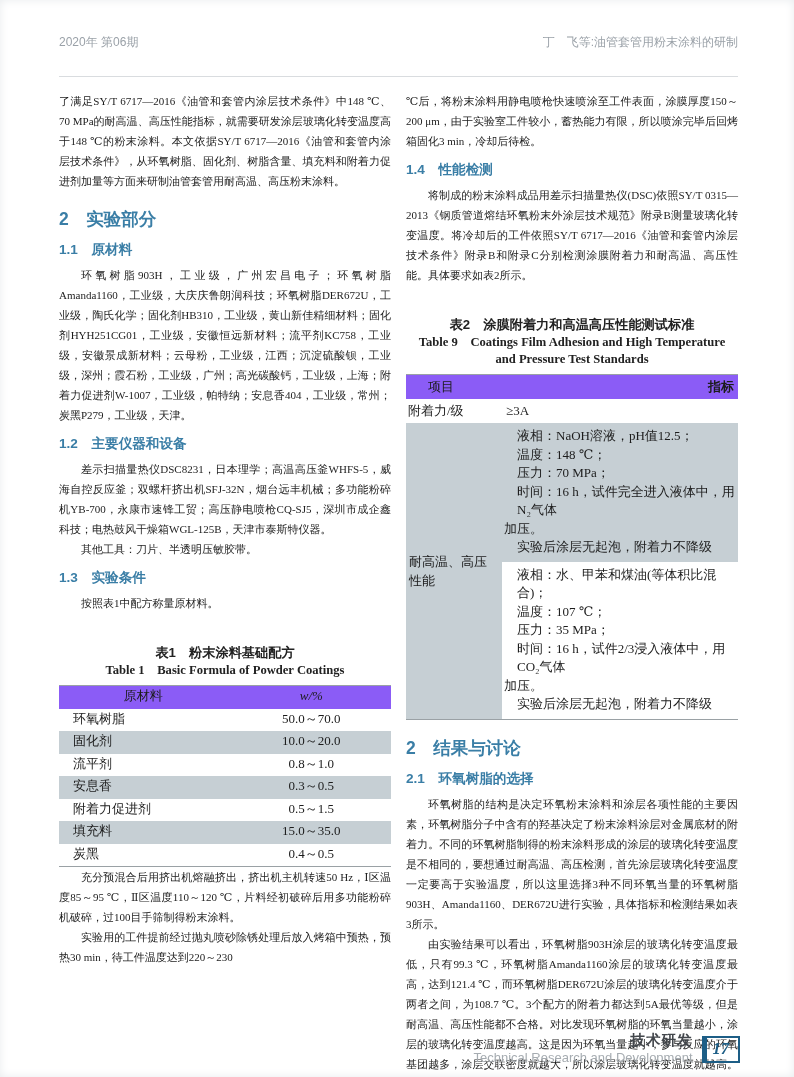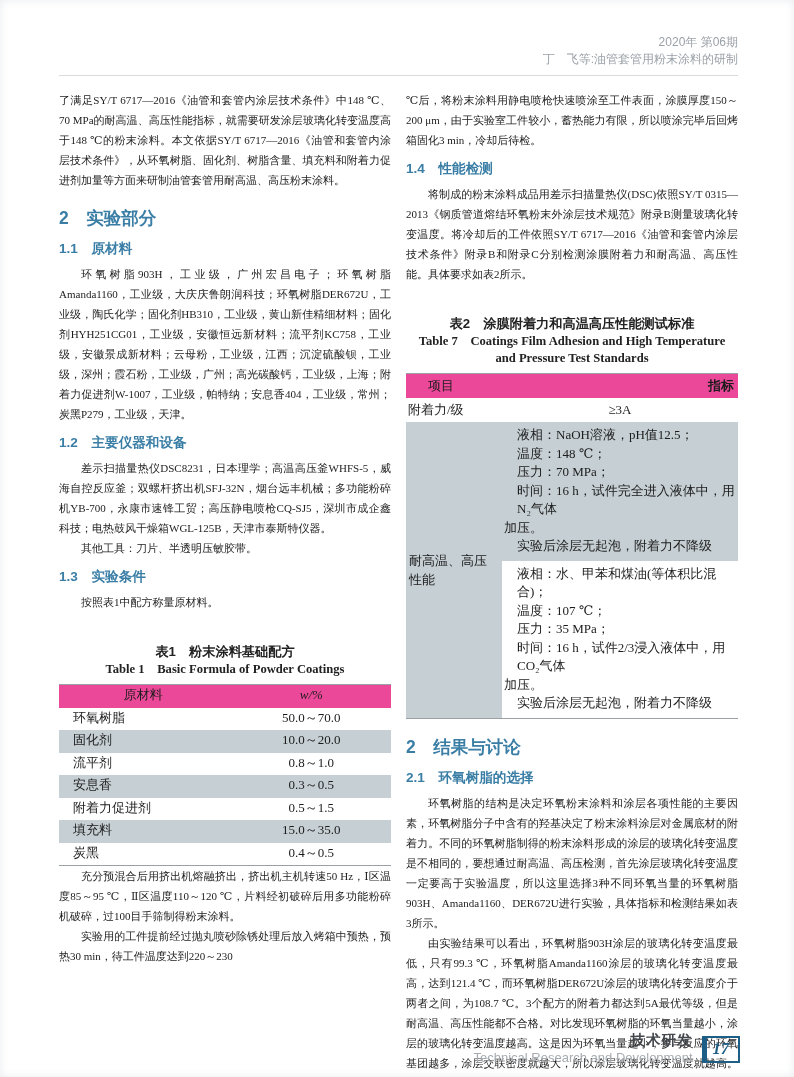--- a/index.html
+++ b/index.html
@@ -5,21 +5,21 @@
   html,body{margin:0;padding:0;}
   body{
     width:794px;height:1077px;position:relative;background:#ffffff;
     font-family:"Liberation Serif","DejaVu Serif",serif;color:#1c1c1c;
     box-shadow:inset 0 0 10px #e9ecee;overflow:hidden;
   }
   .page{padding:34px 56px 0 59px;position:relative;height:100%;box-sizing:border-box;}
   .hdr{
     display:flex;justify-content:space-between;align-items:flex-end;
     font-family:"Liberation Sans","DejaVu Sans",sans-serif;
-    font-size:12px;color:#9aa1a8;border-bottom:1px solid #d9dcdf;padding-bottom:7px;flex-direction:column;
+    font-size:12px;color:#9aa1a8;border-bottom:1px solid #d9dcdf;padding-bottom:25px;
   }
   .cols{display:flex;gap:15px;margin-top:14px;}
   .col{width:332px;flex:0 0 332px;}
   p.body{font-size:11px;line-height:20px;text-align:justify;margin:0;text-indent:2em;}
   p.noind{text-indent:0;}
   h2.sec{
     font-family:"Liberation Sans","DejaVu Sans",sans-serif;color:#3a7ea6;
     font-size:17.5px;font-weight:bold;margin:16px 0 10px 0;
   }
   h3.subsec{
@@ -31,32 +31,32 @@
     font-family:"Liberation Sans","DejaVu Sans",sans-serif;color:#222;
   }
   .tbl-title-en{
     text-align:center;font-weight:bold;font-size:12.6px;line-height:17px;
     font-family:"Liberation Serif","DejaVu Serif",serif;color:#222;
   }
   table{width:100%;border-collapse:collapse;margin-top:6px;
     border-top:1px solid #9aa1a5;border-bottom:1px solid #9aa1a5;}
   th,td{font-size:13px;line-height:18px;padding:3px 4px;font-weight:normal;}
   .shade{background:#c6cfd4;}
-  .hrow{background:#ec4899;}
+  .hrow{background:#8b5cf6;}
   
   .t1 .c1{width:52%;text-align:left;padding-left:14px;}
   .t1 .c2{width:48%;text-align:center;}
   .t1 th.c1{text-align:center;padding-left:0;}
   .ital{font-style:italic;}
   .t1 td,.t1 th{padding-top:1px;padding-bottom:3.5px;}
   
   .t2 th.c1{text-align:left;padding-left:22px;width:70px;}
   .t2 th.c2{text-align:right;font-weight:bold;}
   .t2 .adh-l{text-align:left;padding-left:2px;}
-  .t2 .adh-v{text-align:center;}
+  .t2 .adh-v{text-align:left;}
   .t2 .mlabel{width:66px;vertical-align:middle;text-align:left;padding-left:3px;line-height:19px;}
   .t2 .blk{padding:4px 2px 5px 2px;}
   .t2l{padding-left:1em;line-height:18.5px;font-size:13px;text-align:left;}
   .t2l:nth-child(5){padding-left:0;}
   .gap-after-table{margin-top:16px;}
   .footer{position:absolute;right:54px;bottom:12px;display:flex;align-items:center;gap:9px;margin-left:20px;}
   .flabels{text-align:right;}
   .fzh{font-family:"Liberation Sans","DejaVu Sans",sans-serif;font-weight:bold;
        font-size:14.5px;color:#43474c;letter-spacing:1px;line-height:15px;}
   .fen{font-family:Liberation Sans, sans-serif;font-size:13px;color:#a6acb1;margin-top:2px;}
@@ -135,21 +135,21 @@
       <p class="body">实验用的工件提前经过抛丸喷砂除锈处理后放入烤箱中预热，预热30 min，待工件温度达到220～230</p>
     </div>
 
     <div class="col">
       <p class="body noind">℃后，将粉末涂料用静电喷枪快速喷涂至工件表面，涂膜厚度150～200 μm，由于实验室工件较小，蓄热能力有限，所以喷涂完毕后回烤箱固化3 min，冷却后待检。</p>
 
       <h3 class="subsec">1.4　性能检测</h3>
       <p class="body">将制成的粉末涂料成品用差示扫描量热仪(DSC)依照SY/T 0315—2013《钢质管道熔结环氧粉末外涂层技术规范》附录B测量玻璃化转变温度。将冷却后的工件依照SY/T 6717—2016《油管和套管内涂层技术条件》附录B和附录C分别检测涂膜附着力和耐高温、高压性能。具体要求如表2所示。</p>
 
       <div class="tbl-title-zh">表2　涂膜附着力和高温高压性能测试标准</div>
-      <div class="tbl-title-en">Table 7　Coatings Film Adhesion and High Temperature</div>
+      <div class="tbl-title-en">Table 9　Coatings Film Adhesion and High Temperature</div>
       <div class="tbl-title-en">and Pressure Test Standards</div>
 
       <table class="t2">
         <tbody>
           <tr class="hrow">
             <th class="c1">项目</th>
             <th class="c2">指标</th>
           </tr>
           <tr>
             <td class="adh-l">附着力/级</td>

